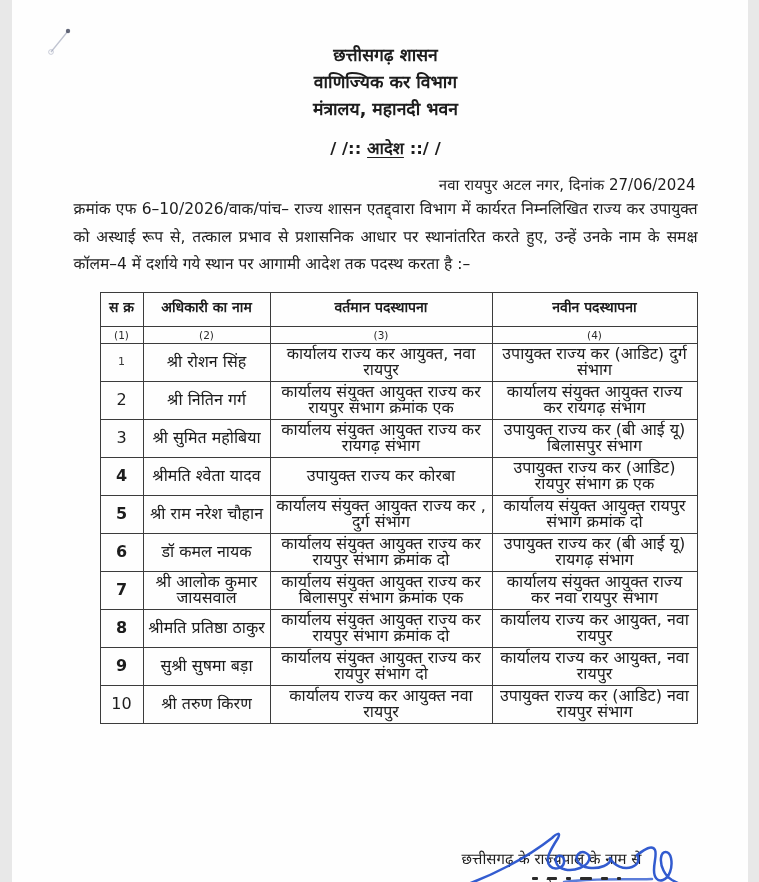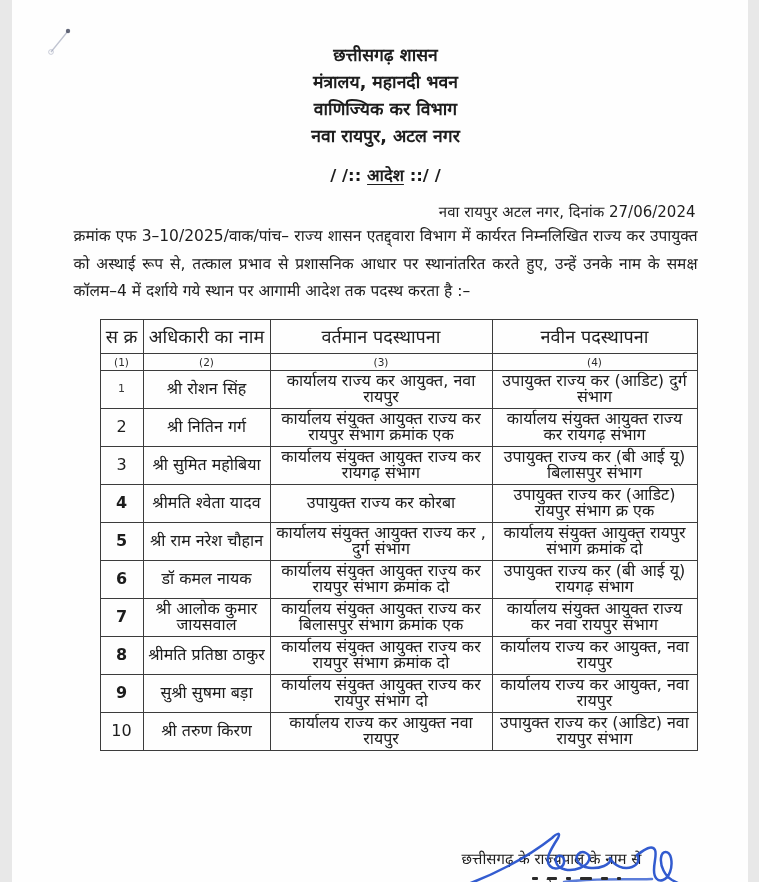--- a/index.html
+++ b/index.html
@@ -36,21 +36,21 @@
   .order-table col.c2{width:127px;}
   .order-table col.c3{width:222px;}
   .order-table col.c4{width:205px;}
   .order-table th,.order-table td{
     border:1px solid #3c3c3c;
     text-align:center;
     padding:2px 4px;
     box-sizing:border-box;
   }
   .order-table thead th{
-    font-size:18px;font-weight:normal;
+    font-size:14px;font-weight:bold;
     vertical-align:top;height:34px;padding-top:4px;
   }
   .order-table tr.colnums td{
     font-size:10.5px;height:17px;padding:0 4px;font-weight:normal;color:#2a2a2a;
   }
   .order-table tbody td{
     font-size:16px;line-height:16.5px;vertical-align:middle;height:34px;
   }
   .order-table tbody tr:nth-child(1) td:first-child{font-size:11px;color:#3a3a3a;}
   .order-table tbody tr:nth-child(n+4):nth-child(-n+9) td:first-child{font-weight:bold;}
@@ -80,30 +80,29 @@
 <div class="page">
 
   <svg class="corner-mark" width="28" height="32" viewBox="0 0 28 32">
     <line x1="4" y1="26" x2="21" y2="5" stroke="#8d94ab" stroke-width="1.3" opacity="0.55"></line>
     <circle cx="21" cy="5" r="2.2" fill="#4a4f63" opacity="0.85"></circle>
     <circle cx="4" cy="26" r="2.4" fill="none" stroke="#9aa0b5" stroke-width="1" opacity="0.5"></circle>
   </svg>
 
   <div class="letterhead">
     <div>छत्तीसगढ़ शासन</div>
+    <div>वाणिज्यिक कर विभाग</div>
     <div>मंत्रालय, महानदी भवन</div>
-    <div>वाणिज्यिक कर विभाग</div>
-    <div>नवा रायपुर, अटल नगर</div>
   </div>
 
   <div class="order-line"><span>/ /:: </span><span class="u">आदेश</span><span> ::/ /</span></div>
 
   <div class="date-line">नवा रायपुर अटल नगर, दिनांक 27/06/2024</div>
 
-  <div class="main-para"><span>क्रमांक एफ 3–10/2025/वाक/पांच–  राज्य शासन एतद्द्वारा विभाग में कार्यरत निम्नलिखित </span><b>राज्य कर उपायुक्त</b><span> को अस्थाई रूप से, तत्काल प्रभाव से प्रशासनिक आधार पर स्थानांतरित करते हुए, उन्हें उनके नाम के समक्ष </span><b>कॉलम–4</b><span> में दर्शाये गये स्थान पर आगामी आदेश तक पदस्थ करता है :–</span></div>
+  <div class="main-para"><span>क्रमांक एफ 6–10/2026/वाक/पांच–  राज्य शासन एतद्द्वारा विभाग में कार्यरत निम्नलिखित </span><b>राज्य कर उपायुक्त</b><span> को अस्थाई रूप से, तत्काल प्रभाव से प्रशासनिक आधार पर स्थानांतरित करते हुए, उन्हें उनके नाम के समक्ष </span><b>कॉलम–4</b><span> में दर्शाये गये स्थान पर आगामी आदेश तक पदस्थ करता है :–</span></div>
 
   <table class="order-table">
     <colgroup>
         <col class="c1">
         <col class="c2">
         <col class="c3">
         <col class="c4">
       </colgroup>
     <thead>
       <tr>

